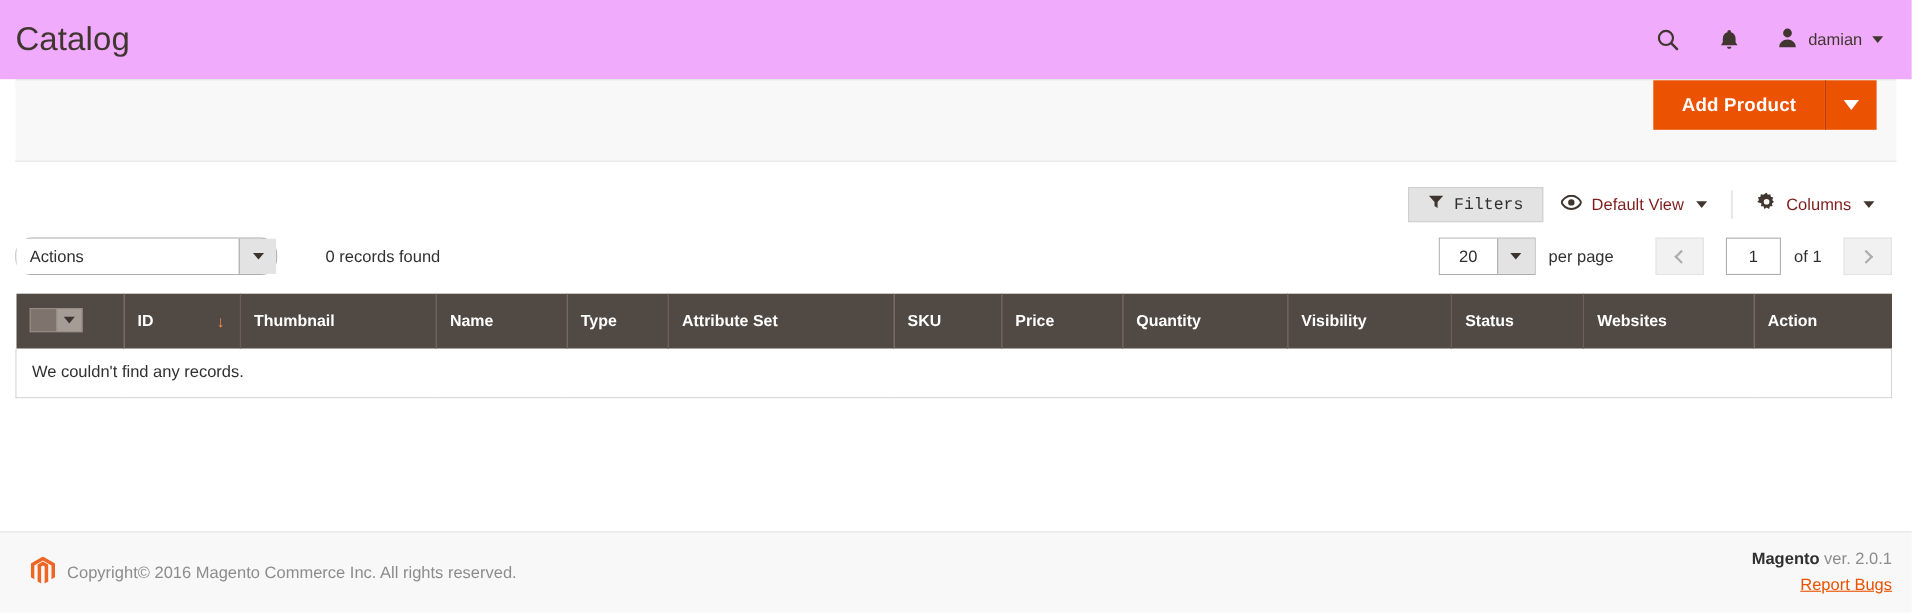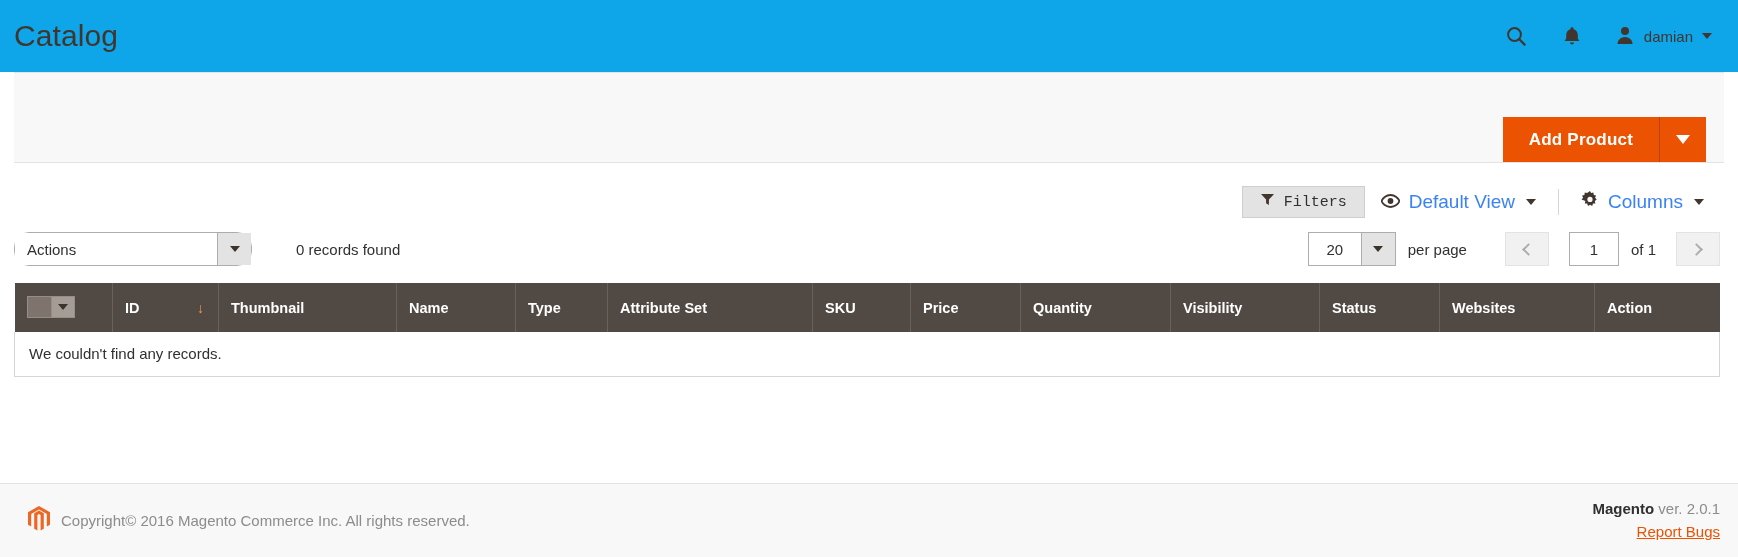--- a/index.html
+++ b/index.html
@@ -12,21 +12,21 @@
     overflow: hidden;
   }
   .page { width: 1738px; height: 557px; position: relative; background:#fff; }
 
   
   .page-header {
     height: 72px;
     display: flex;
     align-items: center;
     padding: 0 22px 0 14px;
-    background: #0ea5e9;
+    background: #f0abfc;
   }
   .page-title {
     font-size: 30px;
     font-weight: 400;
     color: #41362f;
     letter-spacing: 0.1px;
     line-height: 1;
     margin: 0;
   }
   .header-spacer { flex: 1 1 auto; }
@@ -59,23 +59,23 @@
     border-top: 6px solid #41362f;
     display: inline-block;
   }
 
   
   .page-actions-wrap { padding: 0 14px; }
   .page-actions {
     background: #f8f8f8;
     border-top: 1px solid #e3e3e3;
     border-bottom: 1px solid #e3e3e3;
-    height: 91px;
-    display: flex;
-    align-items: flex-end;
+    height: 75px;
+    display: flex;
+    align-items: flex-start;
     justify-content: flex-end;
     padding: 0 18px 0 0;
   }
   .split-btn { display: flex; align-items: stretch; height: 45px; }
   .split-btn-main {
     background: #eb5202;
     color: #ffffff;
     font-size: 17px;
     font-weight: bold;
     border: none;
@@ -118,22 +118,22 @@
     font-size: 15px;
     height: 32px;
     padding: 0 17px;
     cursor: pointer;
     font-family: Liberation Mono, monospace;
   }
   .view-ctrl {
     display: inline-flex;
     align-items: center;
     gap: 9px;
-    color: #3b82f6;
-    font-size: 19px;
+    color: #7f1d1d;
+    font-size: 15px;
     cursor: pointer;
     padding: 0 16px;
     height: 32px;
   }
   .ctrl-sep {
     width: 1px; height: 26px;
     background: #d6d6d6;
     margin: 0 6px;
   }
   .caret-sm {

